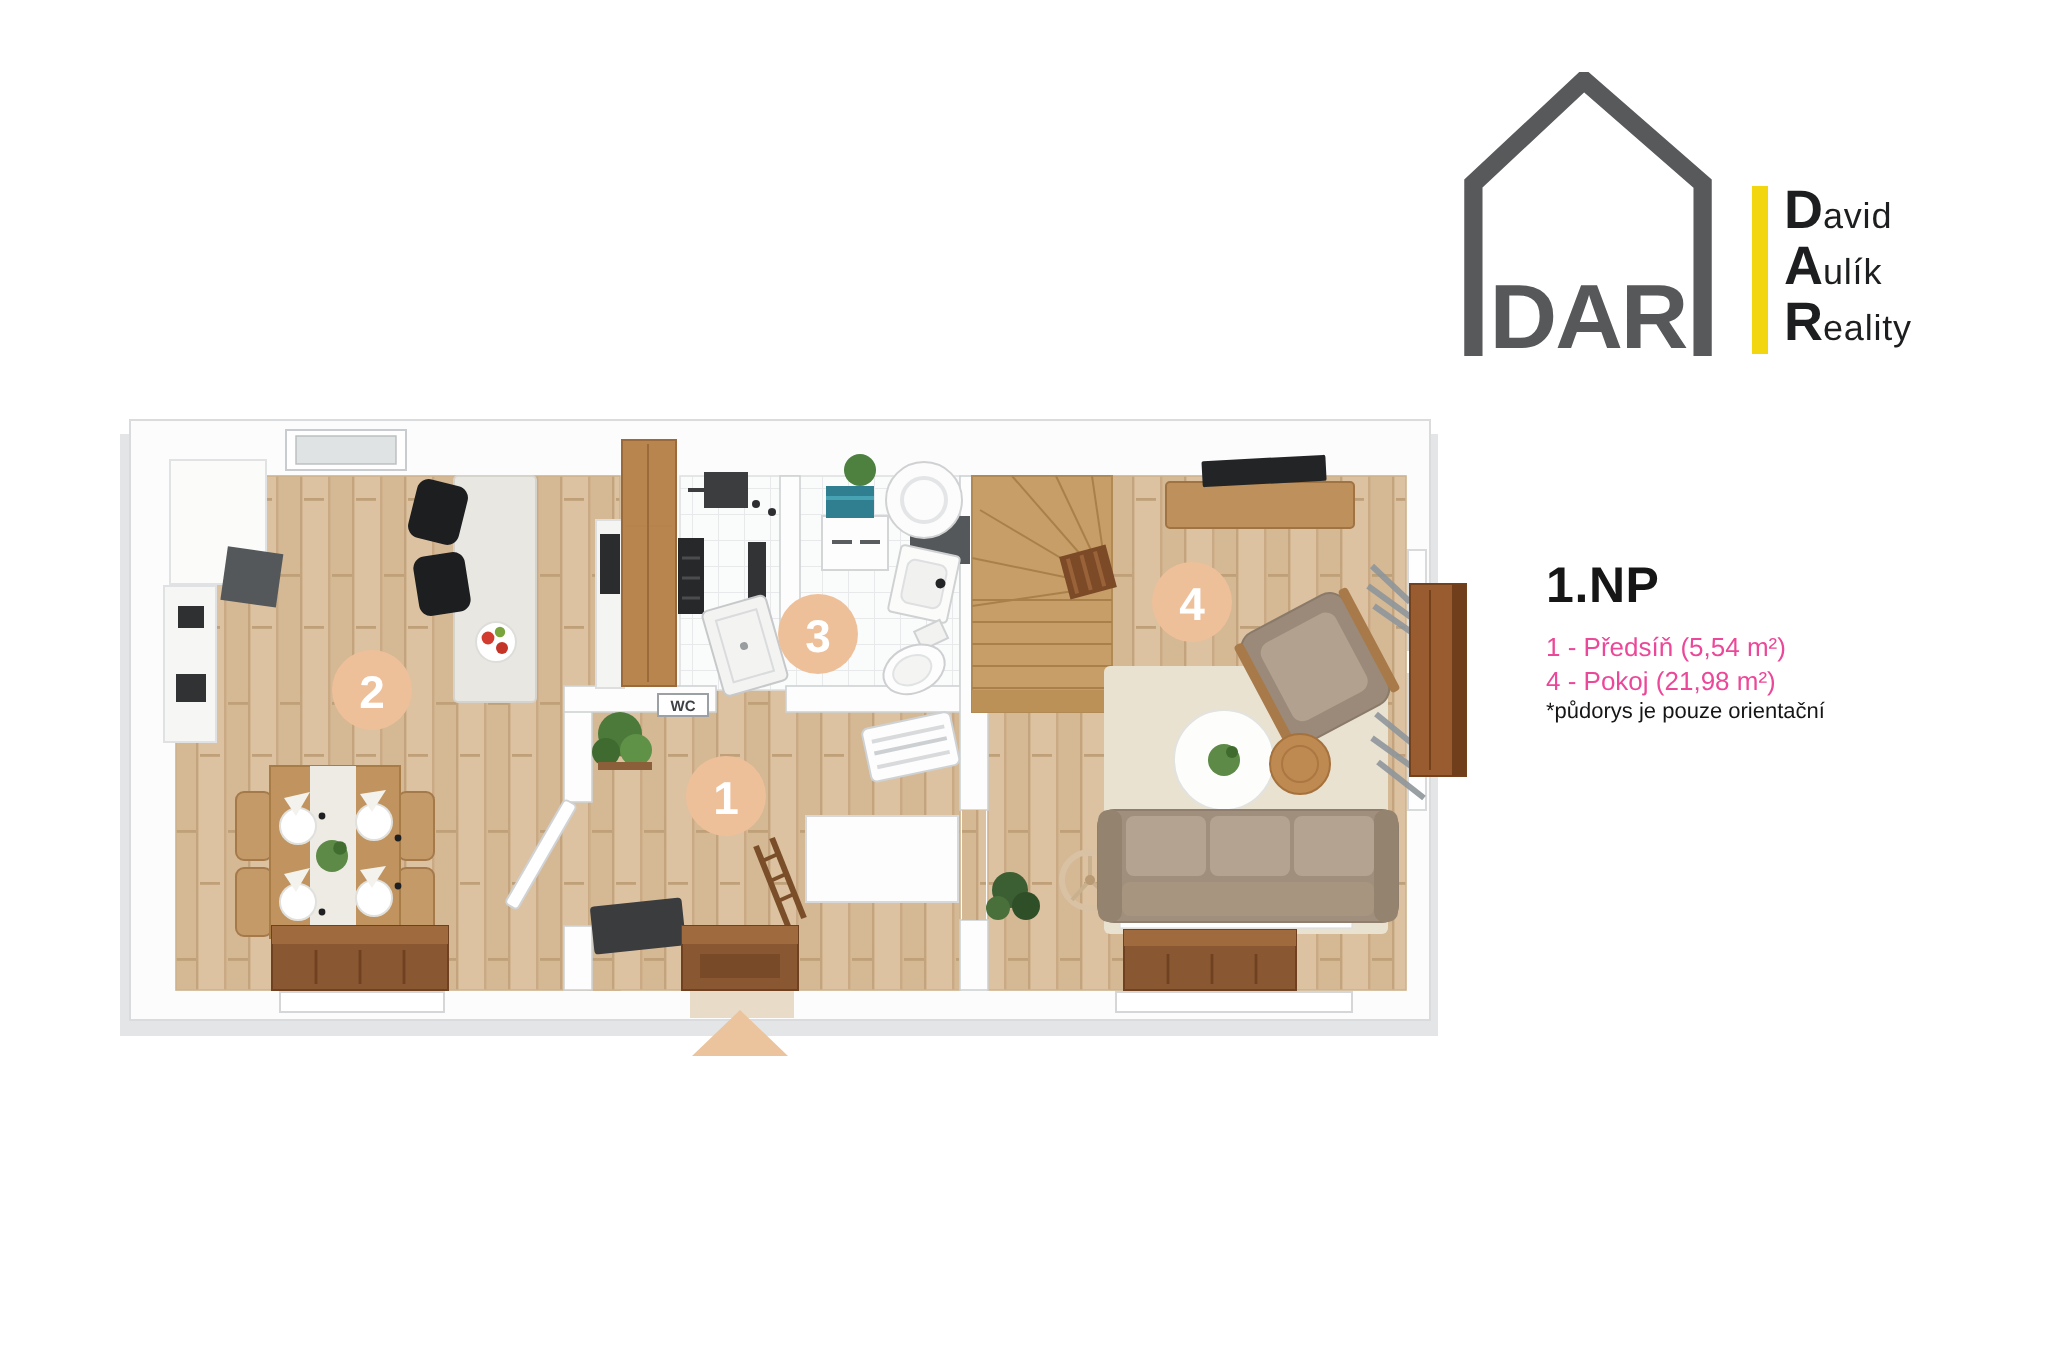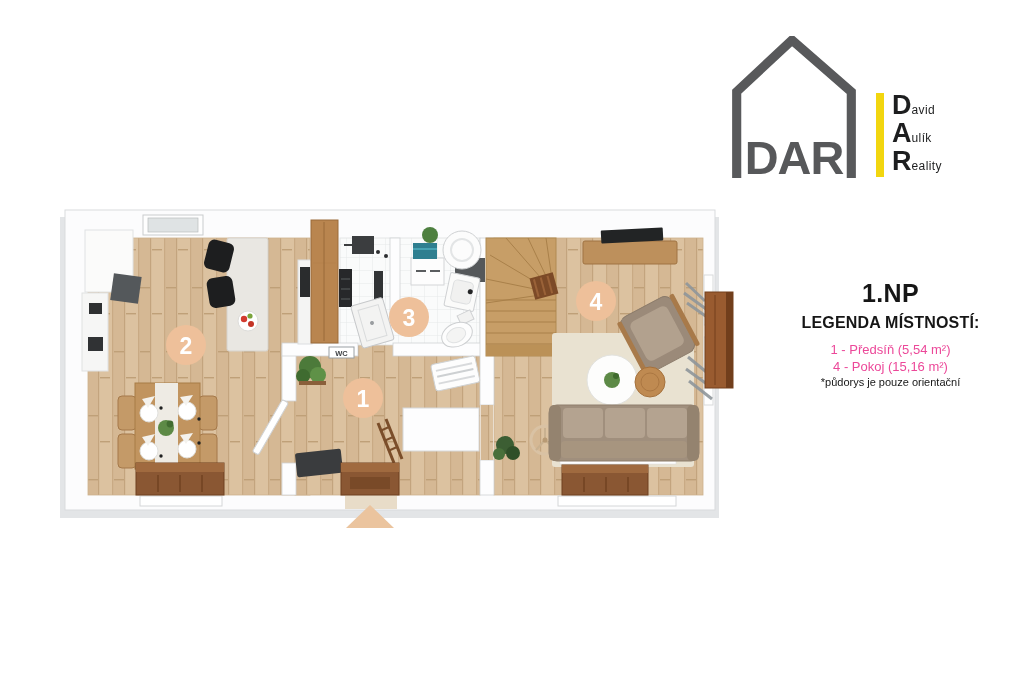--- a/index.html
+++ b/index.html
@@ -8,24 +8,24 @@
     font-family:"Liberation Sans",sans-serif;
   }
   .abs{position:absolute;}
 
   
   .logo-house{left:728px;top:36px;width:132px;height:142px;}
   .logo-divider{left:876px;top:93px;width:8px;height:84px;background:#f2d60f;}
   .logo-name{left:892px;top:90px;display:flex;flex-direction:column;}
   .logo-line{display:flex;align-items:baseline;height:28px;color:#1d1e1f;}
   .logo-line .initial{font-size:27px;font-weight:700;}
-  .logo-line .rest{font-size:12px;font-weight:400;letter-spacing:.4px;}
+  .logo-line .rest{font-size:18px;font-weight:400;letter-spacing:.4px;}
 
   
-  .legend{left:773px;top:281px;width:235px;color:#161616;text-align:center;}
+  .legend{left:773px;top:281px;width:235px;color:#161616;}
   .legend .floor-title{font-size:25px;font-weight:800;letter-spacing:.3px;line-height:1;}
   .legend .heading{font-size:16px;font-weight:800;letter-spacing:.2px;margin-top:8px;}
   .legend ul{list-style:none;margin:11px 0 0 0;padding:0;}
   .legend li{font-size:13px;font-weight:500;color:#ec4899;margin-bottom:3.5px;line-height:1;}
   .legend .footnote{font-size:11px;font-weight:400;margin-top:3px;}
 
   
   .plan{left:60px;top:205px;width:690px;height:335px;}
   svg text{font-family:"Liberation Sans",sans-serif;}
 </style>
@@ -47,24 +47,23 @@
       <span class="rest">ulík</span>
   </div>
   <div class="logo-line">
     <span class="initial">R</span>
       <span class="rest">eality</span>
   </div>
 </div>
 
 <div class="abs legend">
   <div class="floor-title">1.NP</div>
-  <div class="heading">LEGENDA MÍSTNOSTÍ:</div>
   <ul>
     <li>1 - Předsíň (5,54 m²)</li>
-    <li>4 - Pokoj (15,16 m²)</li>
+    <li>4 - Pokoj (21,98 m²)</li>
   </ul>
   <div class="footnote">*půdorys je pouze orientační</div>
 </div>
 
 <svg class="abs plan" viewBox="0 0 690 335">
   <defs>
     <pattern id="wood" width="26" height="64" patternUnits="userSpaceOnUse">
       <rect width="26" height="64" fill="#dcc2a0"></rect>
       <rect x="0" width="12" height="64" fill="#d5b894"></rect>
       <rect x="0" width="1.2" height="64" fill="#c9aa84"></rect>

